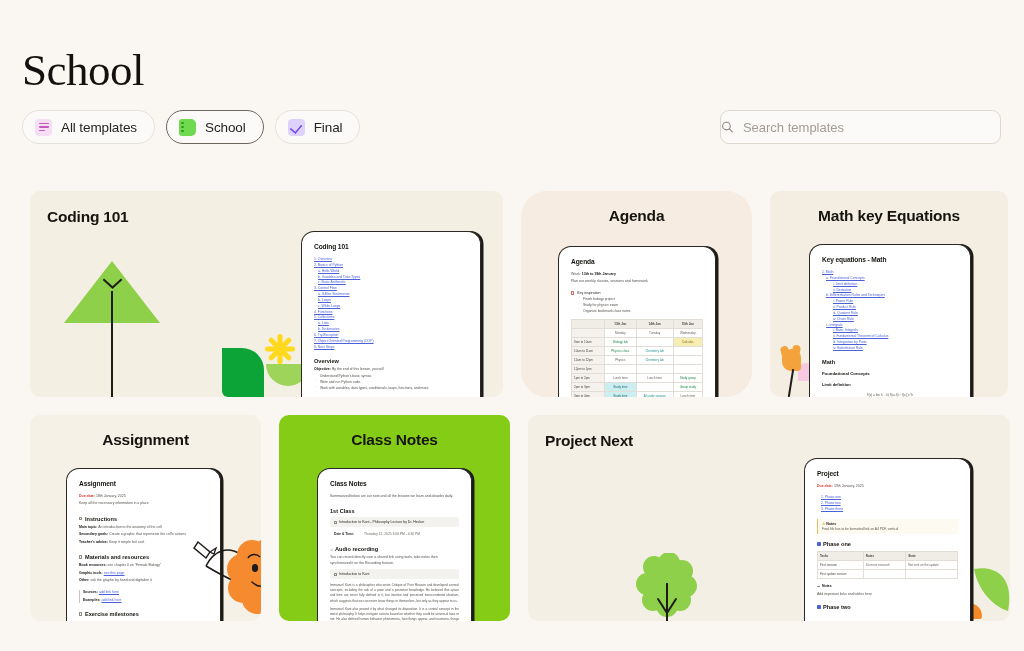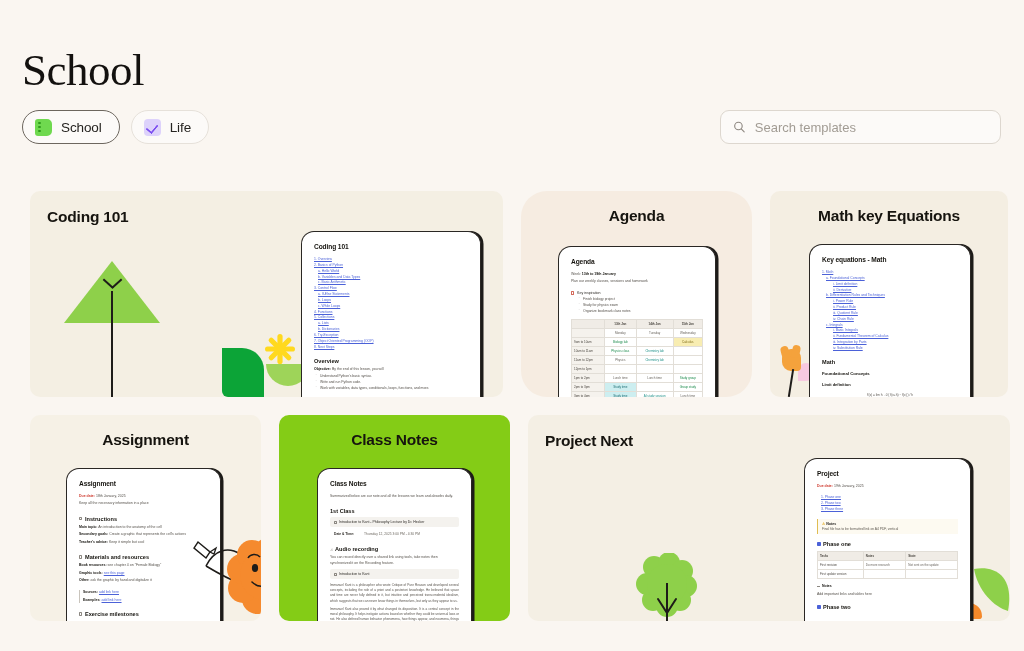--- a/index.html
+++ b/index.html
@@ -135,21 +135,21 @@
     right: 23px;
     top: 110px;
     width: 281px;
     height: 34px;
     border: 1px solid #ddd7cf;
     border-radius: 9px;
     background: #fcfaf8;
     display: flex;
     align-items: center;
     gap: 9px;
-    padding: 0 12px;
+    padding: 0 0;
     cursor: text;
   }
   .search-input {
     border: none;
     outline: none;
     background: transparent;
     font-family: "Liberation Sans", sans-serif;
     font-size: 13px;
     color: #3a3733;
     width: 100%;
@@ -303,33 +303,41 @@
     width: 2px;
   }
 </style>
 </head>
 <body>
 
 <h1 class="page-title">School</h1>
 
 <div class="filter-row">
 
+  <div class="pill">
+    <span class="ico ico-alltemplates">
+        <i></i>
+        <i></i>
+        <i></i>
+      </span>
+    <span class="pill-label">All templates</span>
+  </div>
 
   <div class="pill active">
     <span class="ico ico-school">
         <i></i>
         <i></i>
         <i></i>
       </span>
     <span class="pill-label">School</span>
   </div>
 
   <div class="pill">
     <span class="ico ico-life"></span>
-    <span class="pill-label">Life</span>
+    <span class="pill-label">Final</span>
   </div>
 
 </div>
 
 <div class="search-box">
   <svg width="14" height="14" viewBox="0 0 16 16">
     <circle cx="6.8" cy="6.8" r="4.7" fill="none" stroke="#8d8781" stroke-width="1.4"></circle>
     <line x1="10.3" y1="10.3" x2="14" y2="14" stroke="#8d8781" stroke-width="1.4" stroke-linecap="round"></line>
   </svg>
   <input class="search-input" type="text" placeholder="Search templates" style="">

